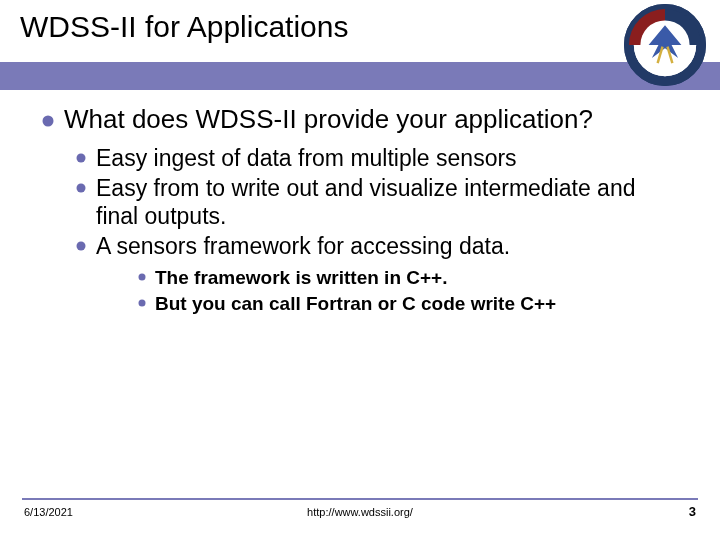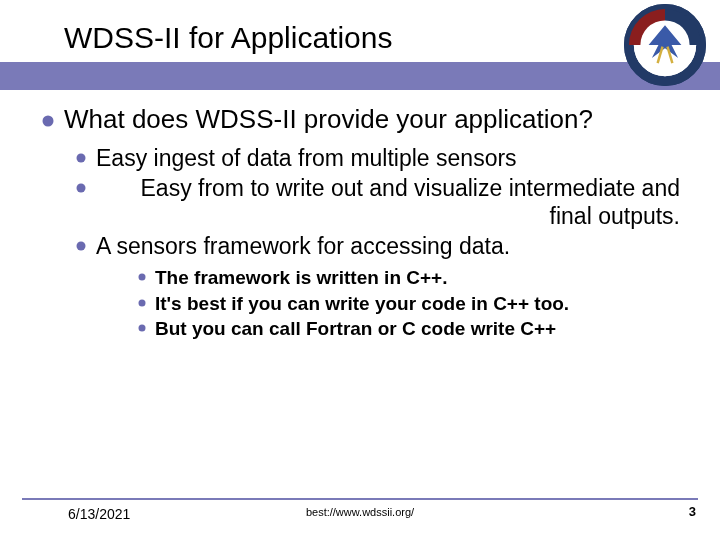--- a/index.html
+++ b/index.html
@@ -5,23 +5,22 @@
   * { box-sizing: border-box; margin: 0; padding: 0; }
   html, body { width: 720px; height: 540px; overflow: hidden; font-family: Arial, Helvetica, sans-serif; background: #fff; }
   .slide {
     position: relative;
     width: 720px;
     height: 540px;
     background: #fff;
   }
   .title-area {
     position: relative;
-    padding: 21px 0 0 20px;
+    padding: 10px 0 0 20px;
     height: 80px;
-    margin-left: 44px;
   }
   .title {
     font-size: 30px;
     font-weight: 400;
     color: #000;
     letter-spacing: 0px;
   }
   .title-underline {
     position: absolute;
     left: 18px;
@@ -51,21 +50,21 @@
     top: 104px;
     left: 42px;
     right: 40px;
   }
   .l1 { display: flex; margin-bottom: 8px; }
   .l1 .bullet { flex: 0 0 auto; margin-right: 8px; }
   .l1 .txt { font-size: 26px; line-height: 1.22; color: #000; }
   .l2group { margin: 8px 0 8px 34px; }
   .l2 { display: flex; margin-bottom: 2px; }
   .l2 .bullet { flex: 0 0 auto; margin-right: 8px; margin-top: 5px; }
-  .l2 .txt { font-size: 23px; line-height: 1.22; color: #000; text-align: right; }
+  .l2 .txt { font-size: 23px; line-height: 1.22; color: #000; }
   .l3group { margin: 6px 0 0 62px; }
   .l3 { display: flex; margin-bottom: 2px; font-weight: bold; }
   .l3 .bullet { flex: 0 0 auto; margin-right: 7px; margin-top: 4px; }
   .l3 .txt { font-size: 19px; line-height: 1.25; color: #000; }
   .footer {
     position: absolute;
     bottom: 12px;
     left: 0;
     right: 0;
     height: 24px;
@@ -75,23 +74,22 @@
     top: -6px;
     left: 22px;
     right: 22px;
     height: 2px;
     background: #7a7ab8;
   }
   .footer-date {
     position: absolute;
     left: 24px;
     top: 2px;
-    font-size: 14px;
+    font-size: 11px;
     color: #000;
-    margin-left: 44px;
   }
   .footer-url {
     position: absolute;
     left: 0; right: 0;
     top: 2px;
     text-align: center;
     font-size: 11px;
     color: #000;
   }
   .footer-page {
@@ -163,32 +161,26 @@
         <div class="l3">
           <svg class="bullet bullet-dot" width="10" height="12">
               <circle cx="4" cy="7" r="3.5"></circle>
             </svg>
           <div class="txt">The framework is written in C++.</div>
         </div>
         <div class="l3">
           <svg class="bullet bullet-dot" width="10" height="12">
               <circle cx="4" cy="7" r="3.5"></circle>
             </svg>
-          <div class="txt">It's best if you can write your code in C++ too.</div>
-        </div>
-        <div class="l3">
-          <svg class="bullet bullet-dot" width="10" height="12">
-              <circle cx="4" cy="7" r="3.5"></circle>
-            </svg>
           <div class="txt">But you can call Fortran or C code write C++</div>
         </div>
       </div>
     </div>
   </div>
 
   <div class="footer">
     <div class="footer-line"></div>
     <div class="footer-date">6/13/2021</div>
-    <div class="footer-url">best://www.wdssii.org/</div>
+    <div class="footer-url">http://www.wdssii.org/</div>
     <div class="footer-page">3</div>
   </div>
 
 </div>
 
 </body></html>

